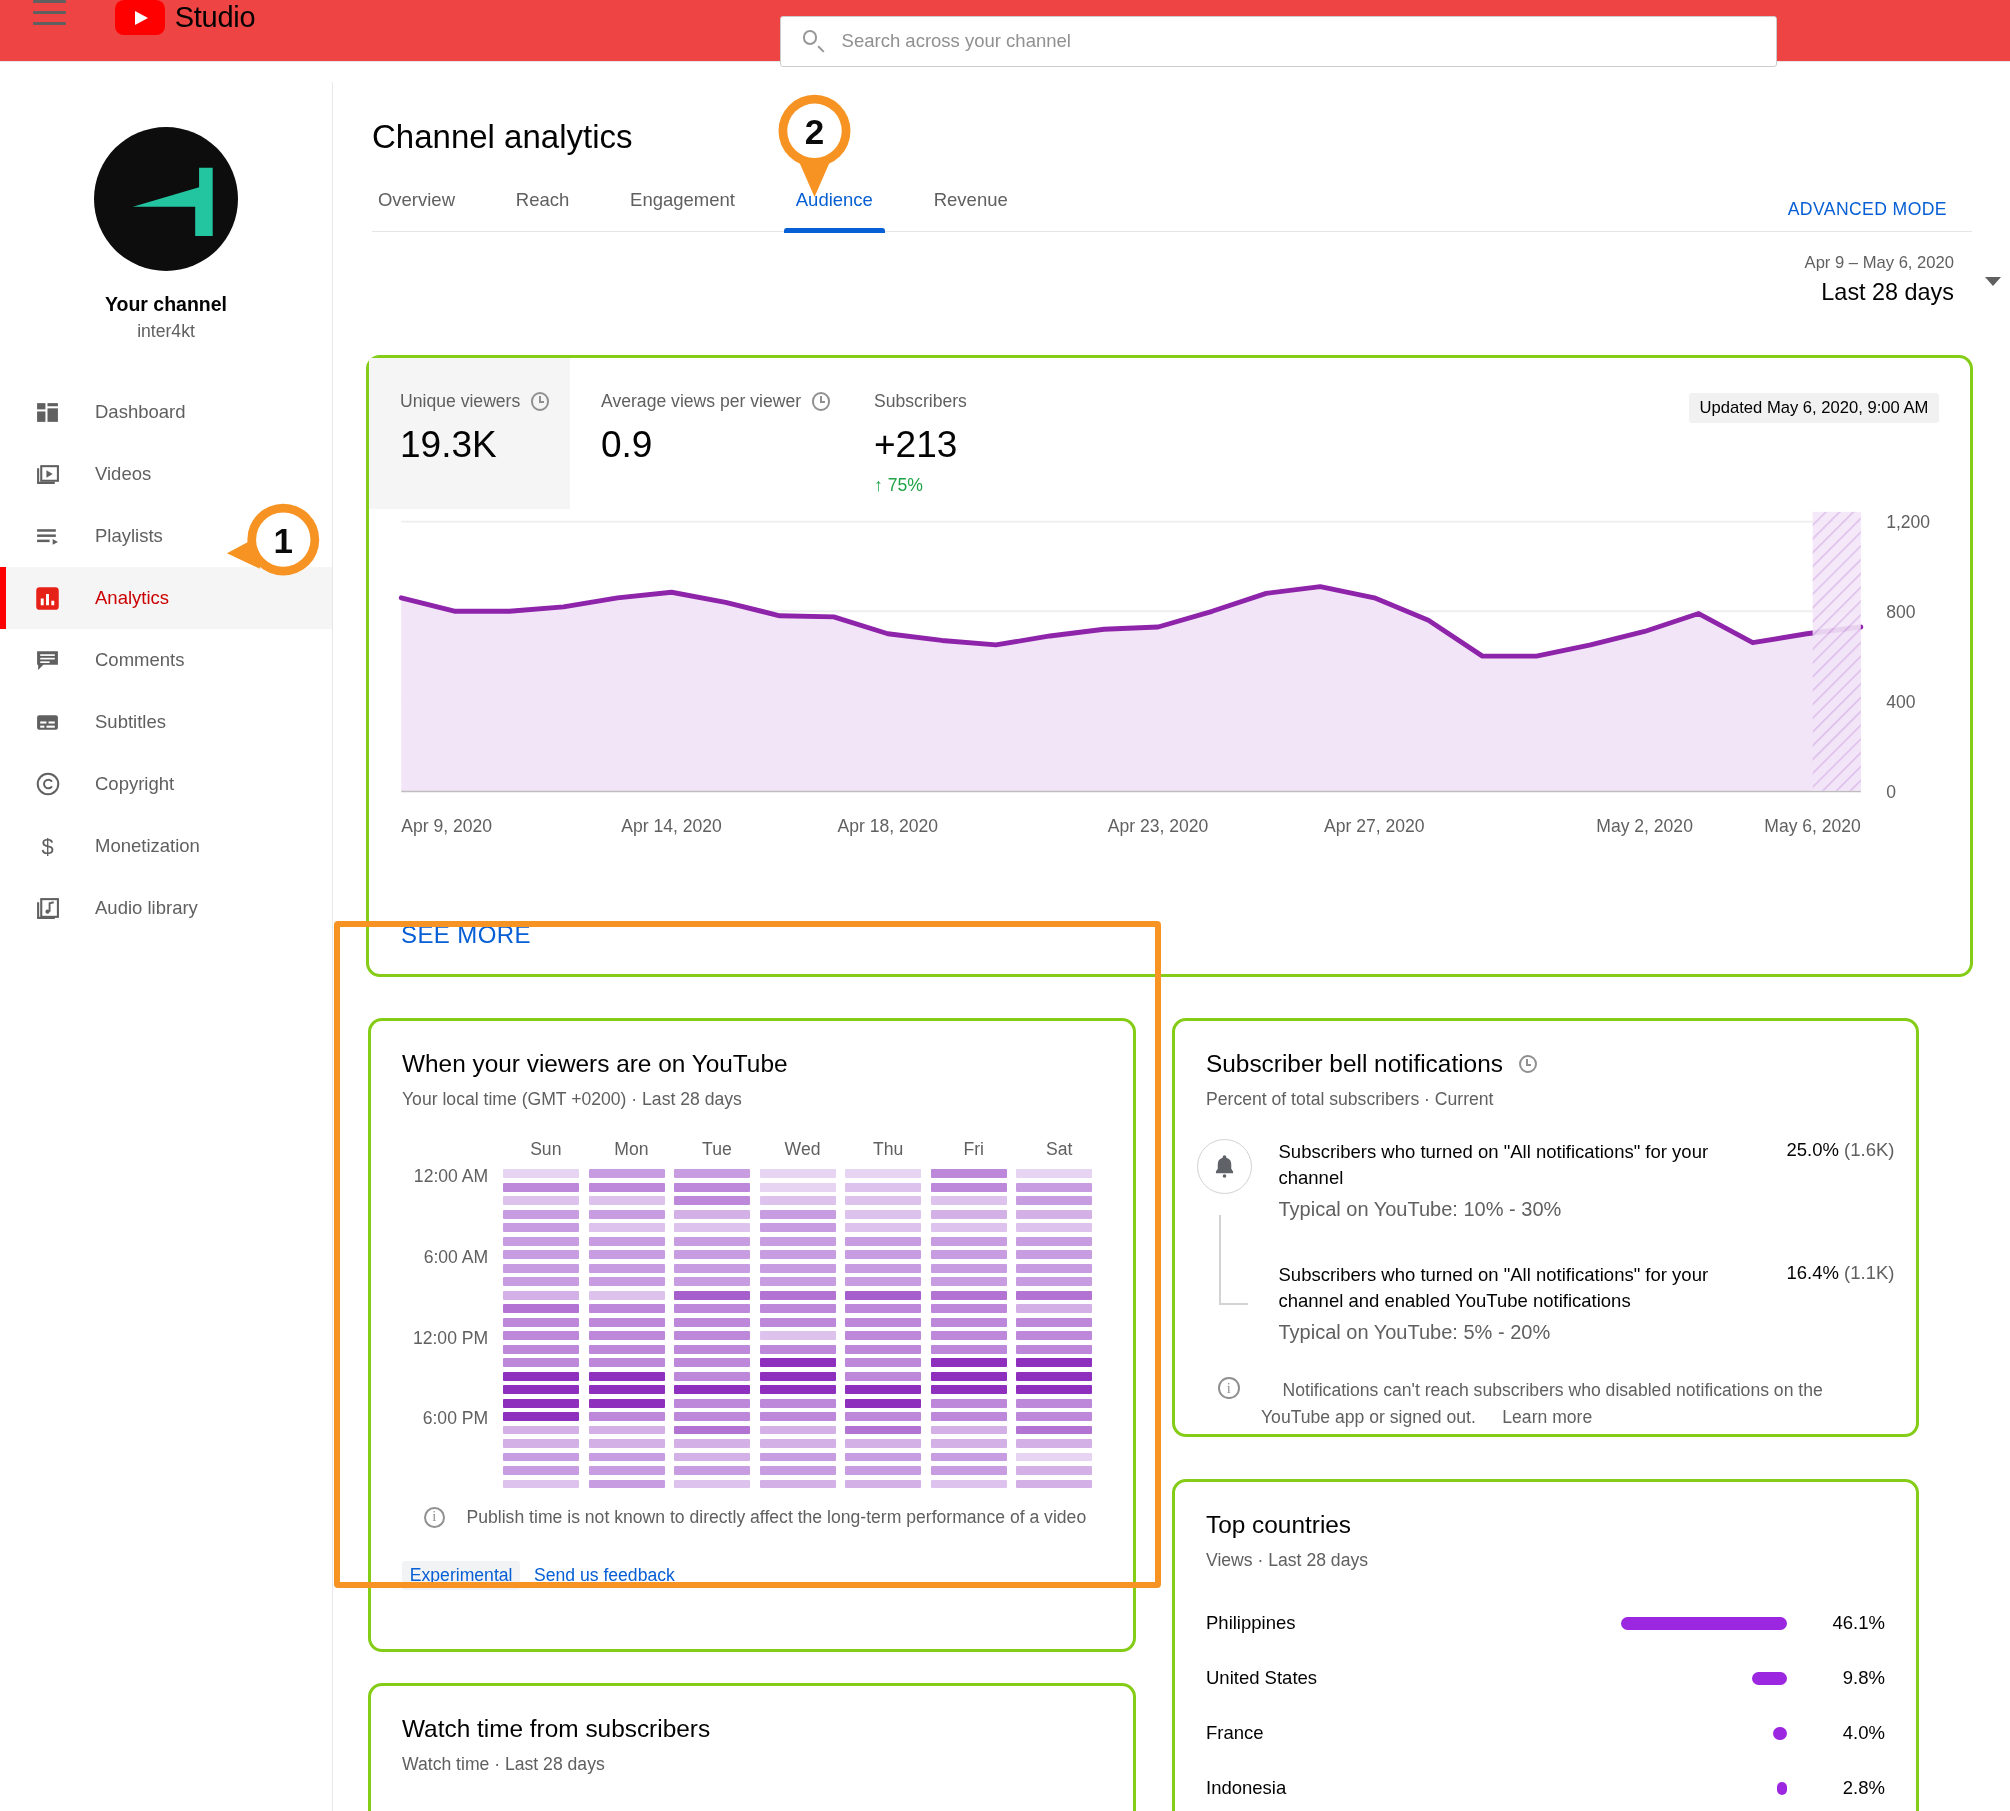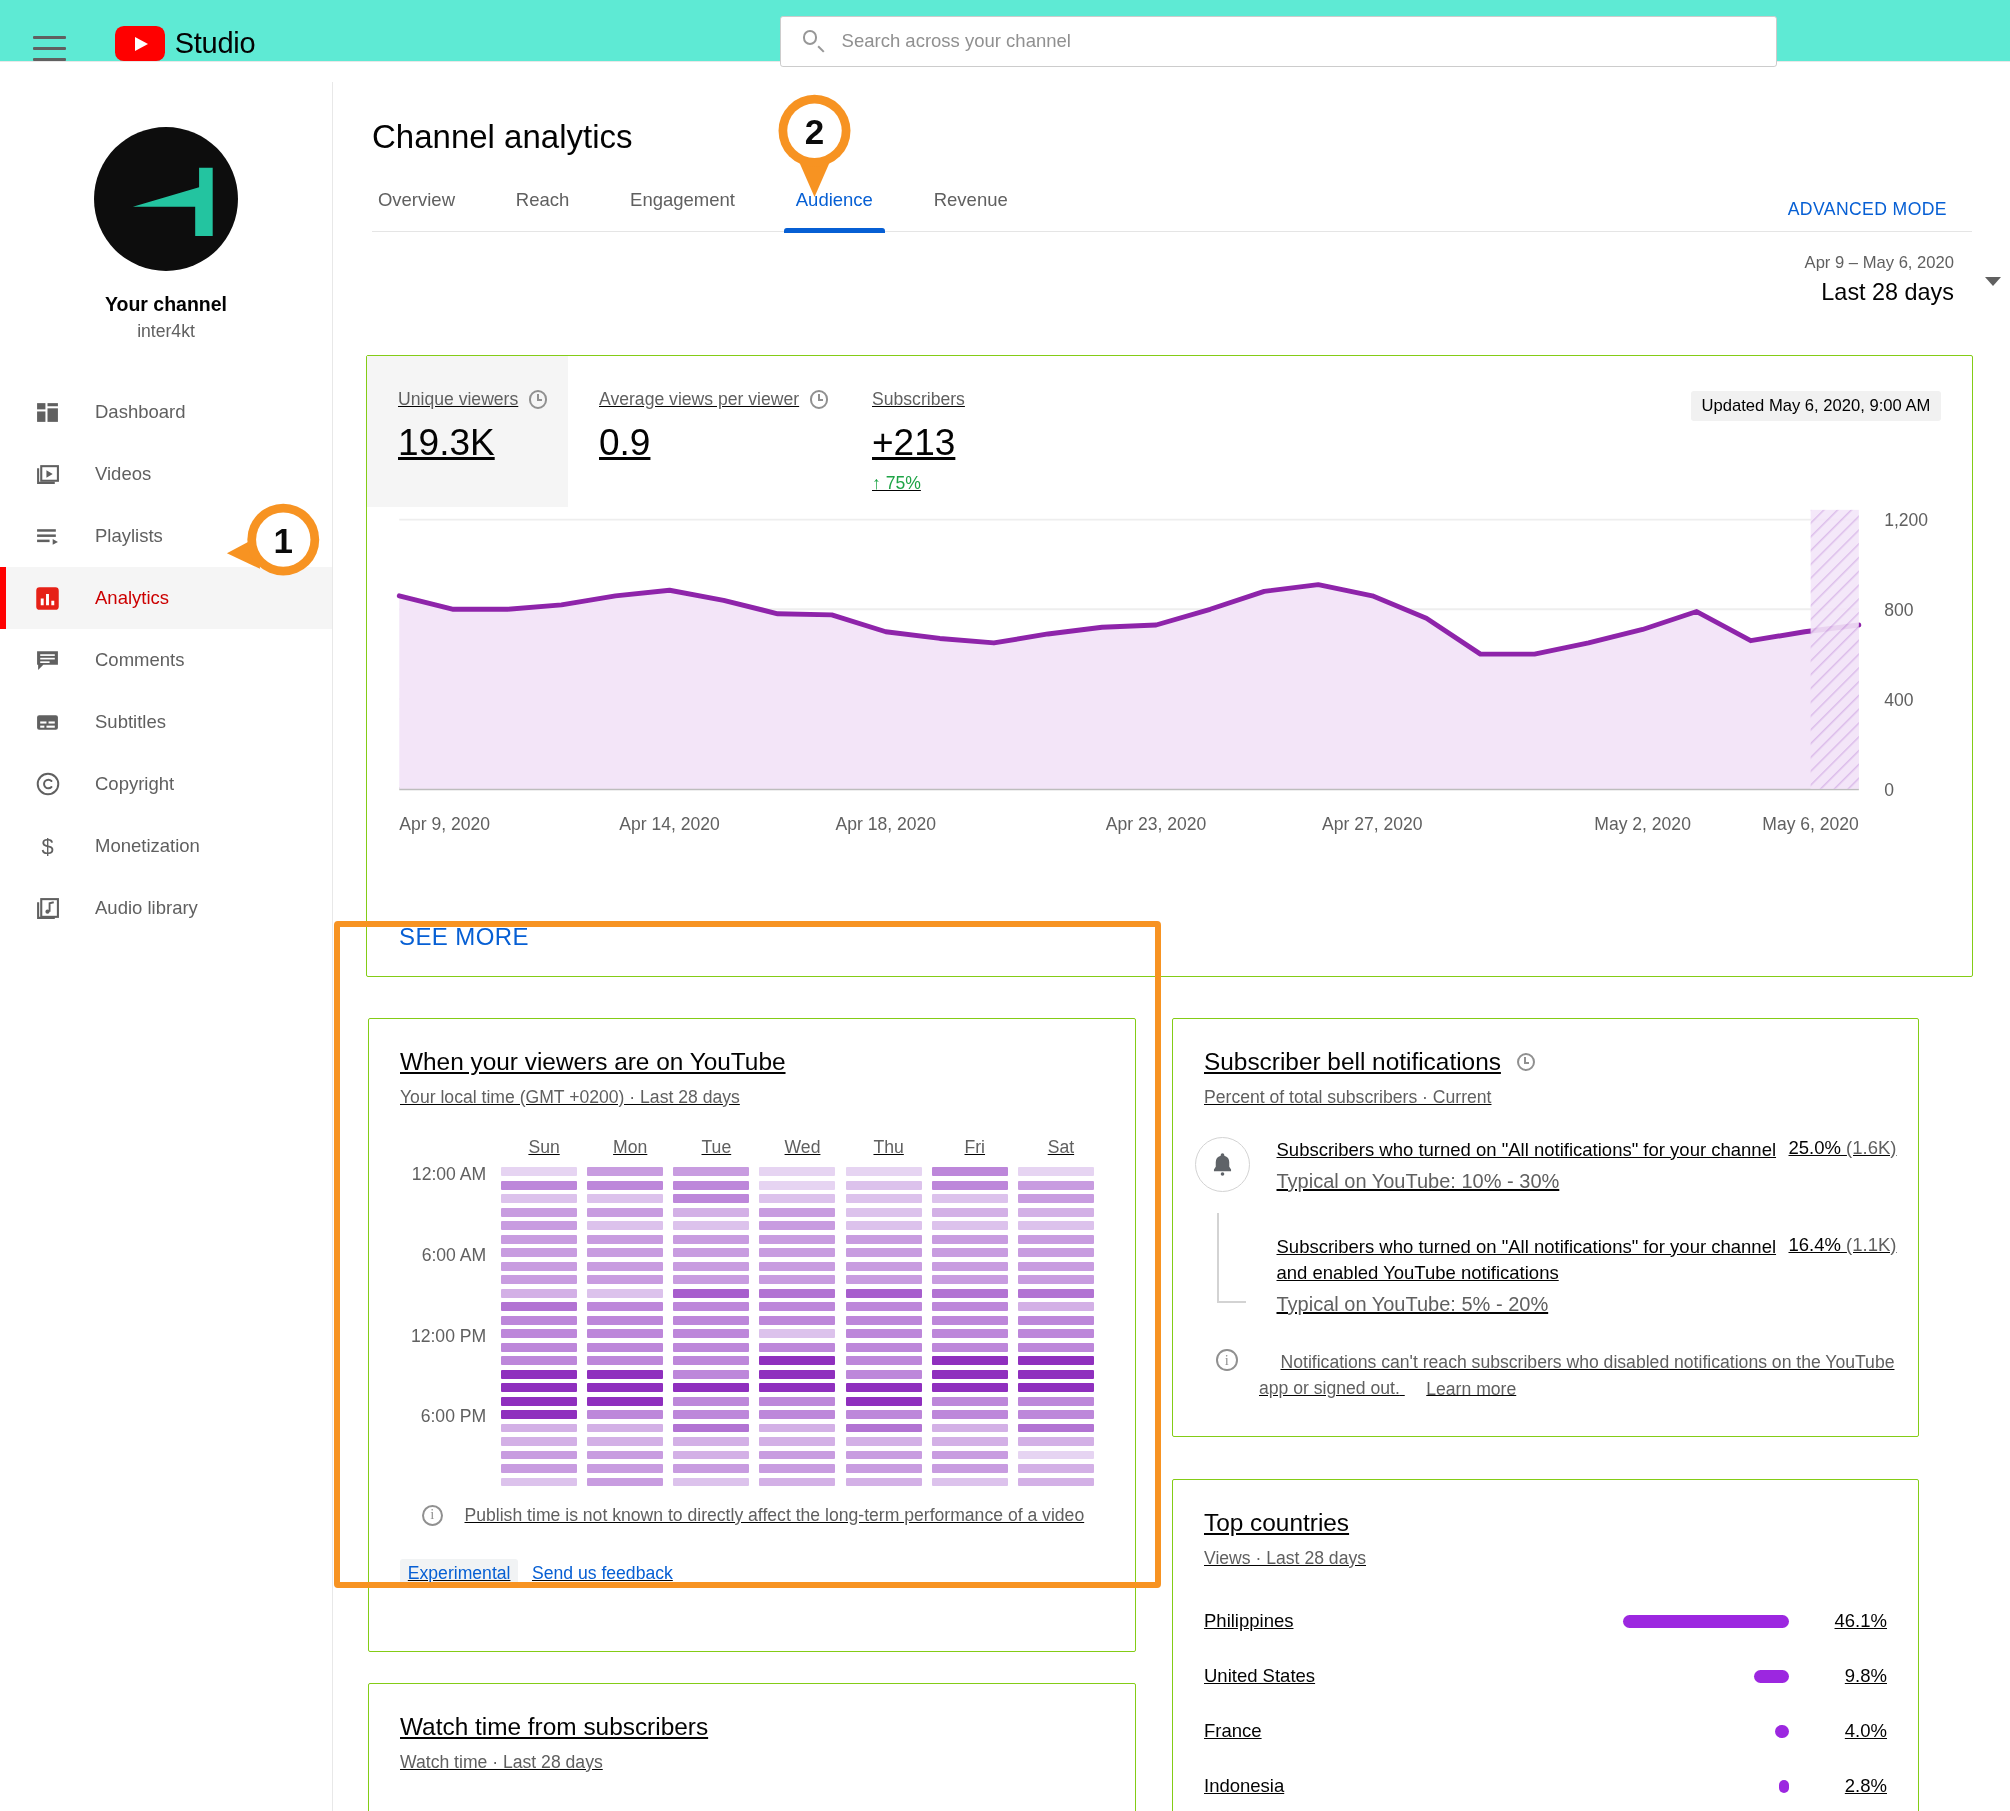--- a/index.html
+++ b/index.html
@@ -6,21 +6,21 @@
   html, body {
     width: 2011px; height: 1811px;
     font-family: "Liberation Sans", sans-serif;
     background: #ffffff;
     color: #030303;
     overflow: hidden;
   }
   
   .topbar {
     position: absolute; top: 0; left: 0; width: 2011px; height: 62px;
-    background: #5eead4; display: flex; align-items: flex-end;
+    background: #ef4444; display: flex; align-items: flex-start;
     border-bottom: 1px solid #e8e8e8;
   }
   .hamburger { margin-left: 33px; width: 33px; height: 25px; display: flex;
     flex-direction: column; justify-content: space-between; cursor: pointer; }
   .hamburger span { display: block; height: 2.9px; background: #606060; border-radius: 1px; }
   .brand { display: flex; align-items: center; margin-left: 49px; cursor: pointer; }
   .yt-logo { width: 50px; height: 35px; background: #ff0000; border-radius: 8.8px;
     display: flex; align-items: center; justify-content: center; }
   .yt-logo .tri { width: 0; height: 0; border-left: 13.7px solid #fff;
     border-top: 7.8px solid transparent; border-bottom: 7.8px solid transparent; margin-left: 2.9px;}
@@ -72,21 +72,21 @@
   .tab.active::after { content:""; position: absolute; left: -5.9px; right: -5.9px; bottom: -2px;
     height: 4.9px; background: #065fd4; border-radius: 2.9px 2.9px 0 0; }
   .adv-mode { position: absolute; right: 64px; top: 117px; font-size: 17.6px;
     color: #065fd4; font-weight: 500; letter-spacing: 0.4px; cursor: pointer; }
   .daterange { position: absolute; right: 57px; top: 171px; text-align: right; cursor: pointer; }
   .daterange .dr-sub { font-size: 16.6px; color: #606060; }
   .daterange .dr-main { font-size: 23.4px; color: #030303; margin-top: 5.9px; }
   .dr-caret { position: absolute; right: 9.8px; top: 195px; width: 0; height: 0;
     border-left: 8.8px solid transparent; border-right: 8.8px solid transparent;
     border-top: 9.8px solid #606060; cursor: pointer; }
-  .card { background: #fff; border: 1px solid #84cc16; border-radius: 2px; text-decoration: underline; }
+  .card { background: #fff; border: 3px solid #84cc16; border-radius: 14px; }
   #overview-card { position: absolute; left: 33px; top: 273px; width: 1607px; height: 622px; }
   .metrics { display: flex; height: 151px; }
   .metric { padding: 33px 0 0 31px; width: 207px; }
   .metric.sel { background: #f5f5f5; width: 201px; }
   .metric.m2 { width: 273px; }
   .metric-label { font-size: 17.6px; color: #606060; display: flex; align-items: center; }
   .clock-ico { width: 18.5px; height: 18.5px; border: 2px solid #909090; border-radius: 50%;
     margin-left: 10.7px; position: relative; flex:none;}
   .clock-ico::before { content:""; position: absolute; width: 2px; height: 5.9px;
     background: #909090; left: 5.9px; top: 2px; }

